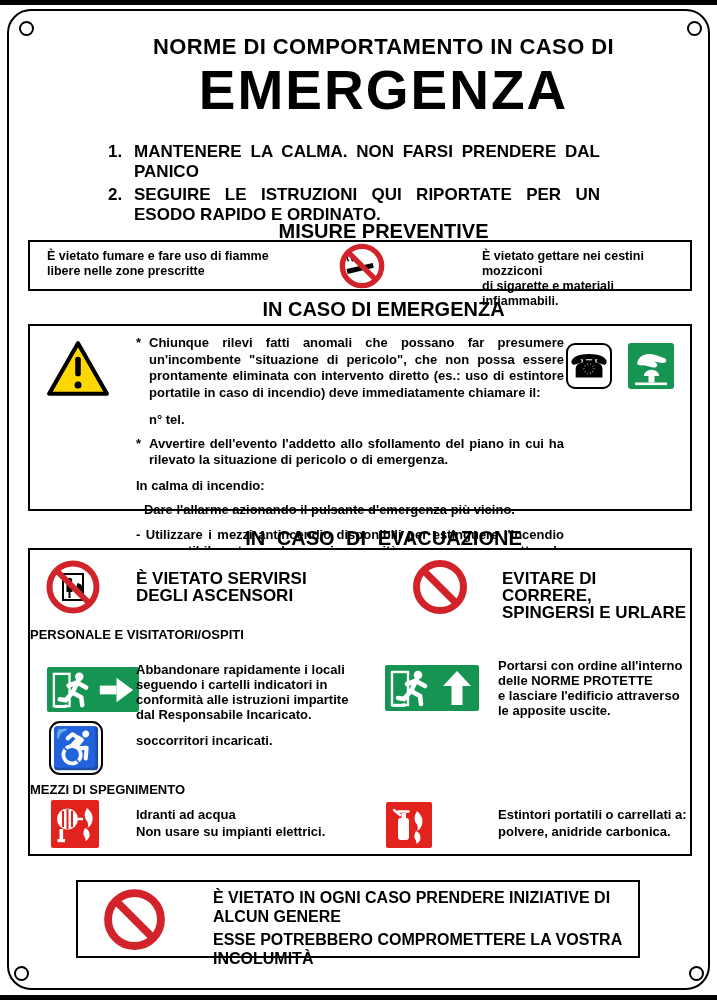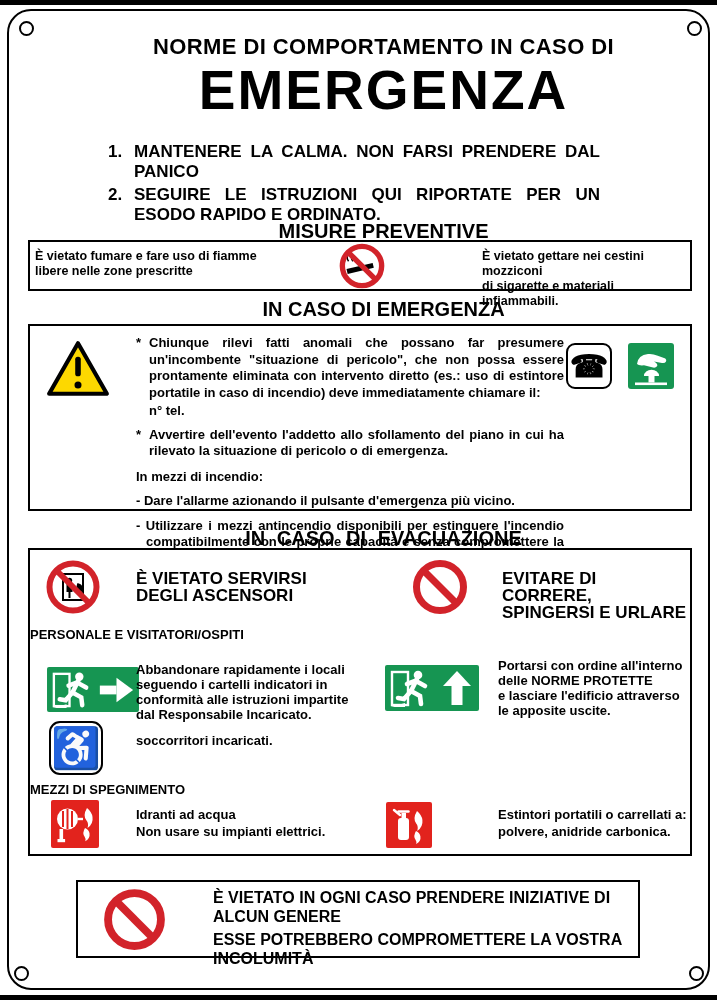--- a/index.html
+++ b/index.html
@@ -36,21 +36,21 @@
   .box1{left:28px;top:240px;width:664px;height:51px;}
   .box2{left:28px;top:324px;width:664px;height:187px;}
   .box3{left:28px;top:548px;width:664px;height:308px;}
   .boxF{left:76px;top:880px;width:564px;height:78px;}
   .small-note{font-size:12.5px;line-height:15px;}
   .etext{font-size:13px;line-height:16.5px;}
   .ecol{left:106px;top:9px;width:428px;}
   .bullet{display:flex;}
   .bullet .marker{width:13px;flex:none;}
   .bullet .btext{flex:1;text-align:justify;}
-  .tel{margin-left:13px;margin-top:2px;}
+  .tel{margin-left:13px;margin-top:11px;}
   .mt7{margin-top:7px;} .mt9{margin-top:9px;}
   .dash{margin-top:8px;padding-left:10px;text-indent:-10px;text-align:justify;}
   .upc{font-size:17px;line-height:17px;}
   .sub-head{position:absolute;left:0;width:100%;font-size:13px;}
   .rowtext{font-size:13px;line-height:15px;}
   .rowtext13{font-size:13px;line-height:17px;}
   .ftext{font-size:16px;line-height:18.5px;}
   .glyphbox{display:flex;align-items:center;justify-content:center;
     border:2.5px solid var(--ink);border-radius:9px;background:var(--plate);box-sizing:border-box;} .stroke-red{stroke:var(--prohibition-red);}
   .fill-eq{fill:var(--equipment-red);} .stroke-eq{stroke:var(--equipment-red);}
@@ -81,21 +81,21 @@
       <span class="rtext">MANTENERE LA CALMA. NON FARSI PRENDERE DAL PANICO</span>
     </div>
     <div class="rule">
       <span class="num">2.</span>
       <span class="rtext">SEGUIRE LE ISTRUZIONI QUI RIPORTATE PER UN ESODO RAPIDO E ORDINATO.</span>
     </div>
   </div>
 
   <div class="sec-head center" style="top:220px;">MISURE PREVENTIVE</div>
   <div class="box box1">
-    <div class="abs small-note" style="left:5px;top:7px;">
+    <div class="abs small-note" style="left:17px;top:7px;">
       <div>È vietato fumare e fare uso di fiamme</div>
       <div>libere nelle zone prescritte</div>
     </div>
     <div class="abs" style="left:309px;top:1px;">
       <svg width="46" height="46" viewBox="0 0 48 48">
         <path class="stroke-ink" d="M10 19 q-3 -4 0 -7 M14.5 19 q-3 -4 0 -7" fill="none" stroke-width="1.6"></path>
         <g transform="rotate(-13 24 26)">
           <rect class="fill-ink" x="8" y="23.5" width="28" height="5.2"></rect>
         </g>
         <circle class="stroke-red" cx="24" cy="24" r="20.5" fill="none" stroke-width="5.6"></circle>
@@ -120,21 +120,21 @@
     <div class="abs ecol etext">
       <div class="bullet">
         <span class="marker">*</span>
         <span class="btext">Chiunque rilevi fatti anomali che possano far presumere un'incombente "situazione di pericolo", che non possa essere prontamente eliminata con intervento diretto (es.: uso di estintore portatile in caso di incendio) deve immediatamente chiamare il:</span>
       </div>
       <div class="tel">n° tel.</div>
       <div class="bullet mt7">
         <span class="marker">*</span>
         <span class="btext">Avvertire dell'evento l'addetto allo sfollamento del piano in cui ha rilevato la situazione di pericolo o di emergenza.</span>
       </div>
-      <div class="mt9">In mezzi di incendio:</div>
+      <div class="mt9">In calma di incendio:</div>
       <div class="dash">- Dare l'allarme azionando il pulsante d'emergenza più vicino.</div>
       <div class="dash">- Utilizzare i mezzi antincendio disponibili per estinguere l'incendio compatibilmente con le proprie capacità e senza compromettere la propria incolumità.</div>
     </div>
     <div class="abs glyphbox" style="left:536px;top:17px;width:46px;height:46px;">
       <span style="font-size:31px;line-height:1;">☎</span>
     </div>
     <div class="abs" style="left:598px;top:17px;">
       <svg width="46" height="46" viewBox="0 0 46 46">
         <rect class="fill-green" x="0" y="0" width="46" height="46" rx="3"></rect>
         <path class="fill-white" d="M9 21 q1 -9 11 -10 q5 -0.5 9 1.5 l7 2.5 q3 1 2 3.5 q-1 2 -4 1.5 l-8 -1.5 q4.5 2.5 3 4.8 q-1.5 2 -5 1 l-8 -2 q-5.5 0.5 -7 -1.3 z"></path>

